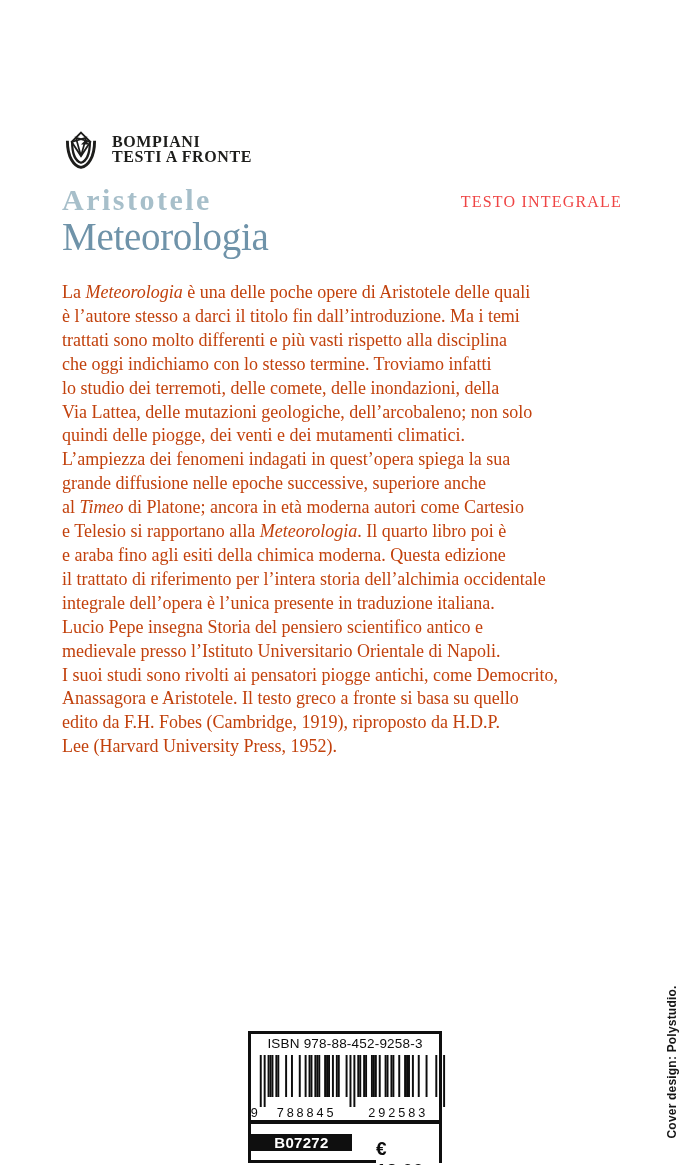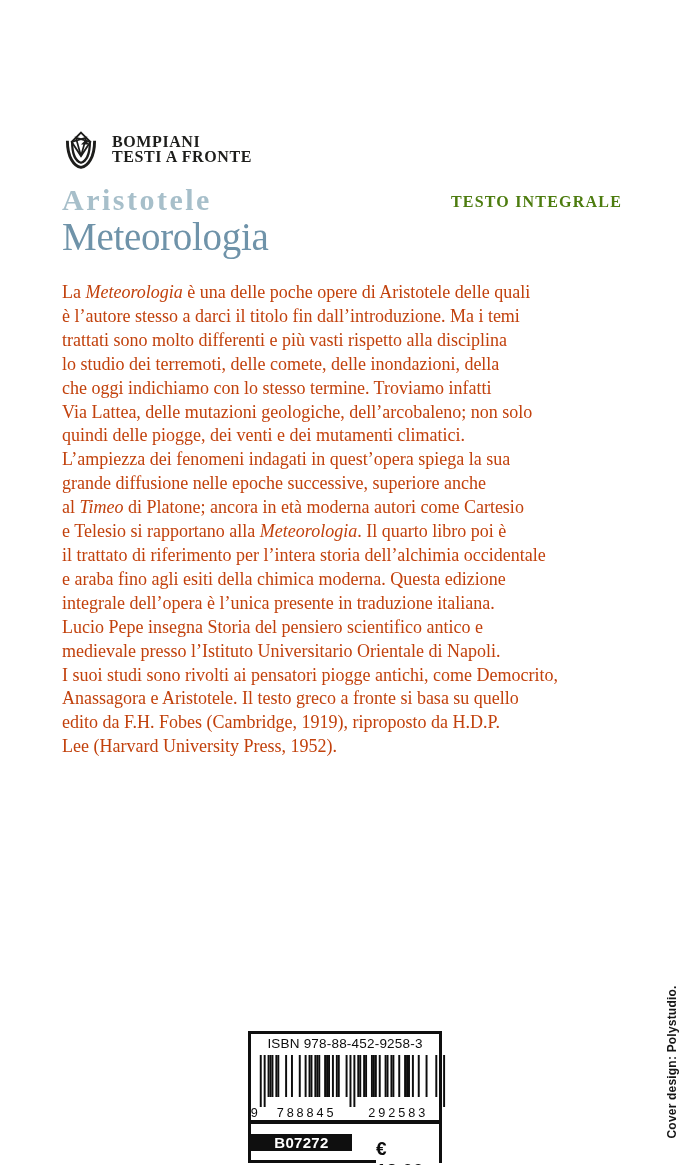--- a/index.html
+++ b/index.html
@@ -16,22 +16,22 @@
   .imprint .logo{width:34px;height:44px;display:block;}
   .imprint .logo svg{width:100%;height:100%;}
   .imprint-text{margin-left:14px;margin-top:6px;color:#1d1d1b;}
   .imprint-text div{
     font-size:16px;line-height:15px;font-weight:600;
     letter-spacing:0.6px;white-space:nowrap;
   }
   
   .edition{
     position:absolute;top:193px;right:78px;
-    font-size:16px;letter-spacing:1.2px;color:#4d7c0f;
-    font-weight:700;white-space:nowrap;
+    font-size:16px;letter-spacing:1.2px;color:#ef4444;
+    font-weight:400;white-space:nowrap;
   }
   
   .author{
     position:absolute;left:62px;top:183px;margin:0;
     font-size:30px;font-weight:700;letter-spacing:2.5px;white-space:nowrap;
   }
   .title{
     position:absolute;left:62px;top:214px;margin:0;
     font-size:39px;font-weight:400;letter-spacing:-0.3px;white-space:nowrap;
   }
@@ -108,30 +108,30 @@
 
   <div class="edition">TESTO INTEGRALE</div>
 
   <h2 class="author" id="author" style="color: rgb(167, 191, 202);">Aristotele</h2>
   <h1 class="title" id="title" style="color: rgb(111, 147, 169);">Meteorologia</h1>
 
   <div class="blurb" id="blurb">
       <div class="line"><span>La </span><em>Meteorologia</em><span> è una delle poche opere di Aristotele delle quali</span></div>
       <div class="line"><span>è l’autore stesso a darci il titolo fin dall’introduzione. Ma i temi</span></div>
       <div class="line"><span>trattati sono molto differenti e più vasti rispetto alla disciplina</span></div>
+      <div class="line"><span>che oggi indichiamo con lo stesso termine. Troviamo infatti</span></div>
       <div class="line"><span>lo studio dei terremoti, delle comete, delle inondazioni, della</span></div>
-      <div class="line"><span>che oggi indichiamo con lo stesso termine. Troviamo infatti</span></div>
       <div class="line"><span>Via Lattea, delle mutazioni geologiche, dell’arcobaleno; non solo</span></div>
       <div class="line"><span>quindi delle piogge, dei venti e dei mutamenti climatici.</span></div>
       <div class="line"><span>L’ampiezza dei fenomeni indagati in quest’opera spiega la sua</span></div>
       <div class="line"><span>grande diffusione nelle epoche successive, superiore anche</span></div>
       <div class="line"><span>al </span><em>Timeo</em><span> di Platone; ancora in età moderna autori come Cartesio</span></div>
       <div class="line"><span>e Telesio si rapportano alla </span><em>Meteorologia</em><span>. Il quarto libro poi è</span></div>
+      <div class="line"><span>e araba fino agli esiti della chimica moderna. Questa edizione</span></div>
       <div class="line"><span>il trattato di riferimento per l’intera storia dell’alchimia occidentale</span></div>
-      <div class="line"><span>e araba fino agli esiti della chimica moderna. Questa edizione</span></div>
       <div class="line"><span>integrale dell’opera è l’unica presente in traduzione italiana.</span></div>
       <div class="line"><span>Lucio Pepe insegna Storia del pensiero scientifico antico e</span></div>
       <div class="line"><span>medievale presso l’Istituto Universitario Orientale di Napoli.</span></div>
       <div class="line"><span>I suoi studi sono rivolti ai pensatori piogge antichi, come Democrito,</span></div>
       <div class="line"><span>Anassagora e Aristotele. Il testo greco a fronte si basa su quello</span></div>
       <div class="line"><span>edito da F.H. Fobes (Cambridge, 1919), riproposto da H.D.P.</span></div>
       <div class="line"><span>Lee (Harvard University Press, 1952).</span></div>
     </div>
 
   <div class="credit">Cover design: Polystudio.</div>

